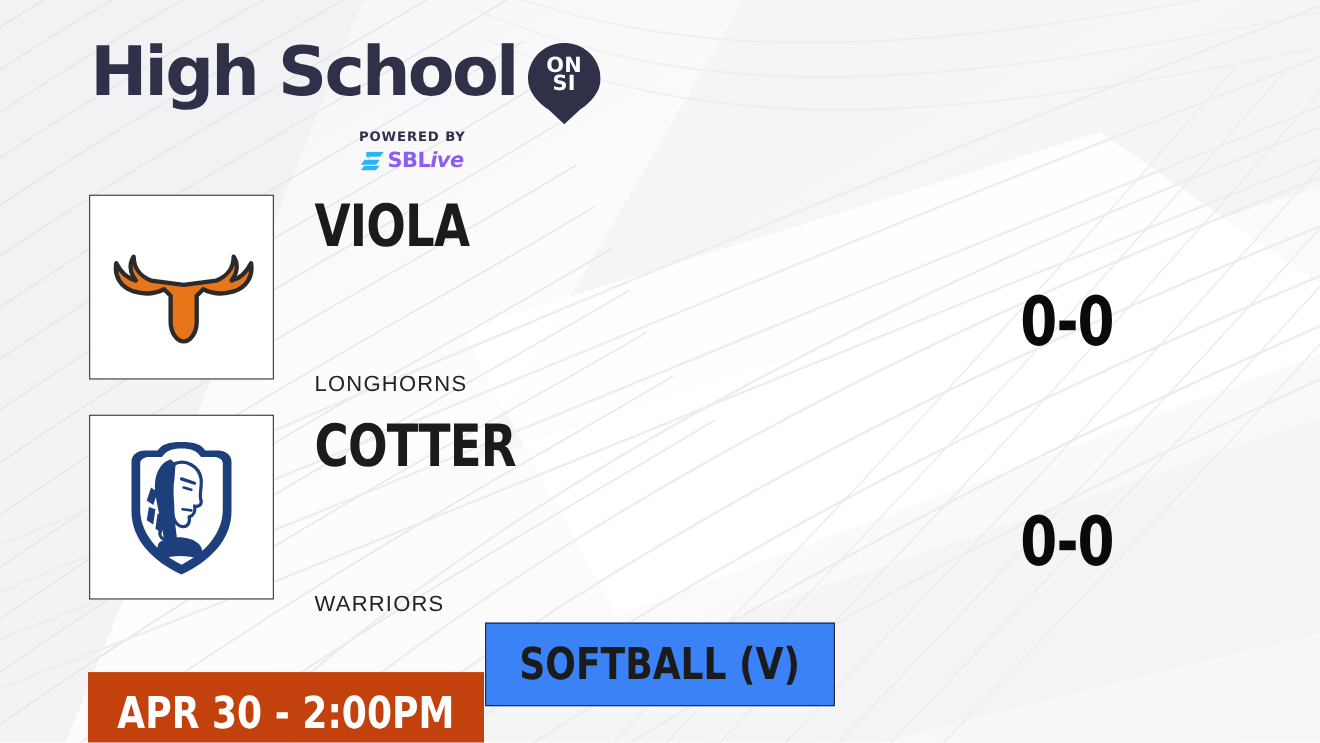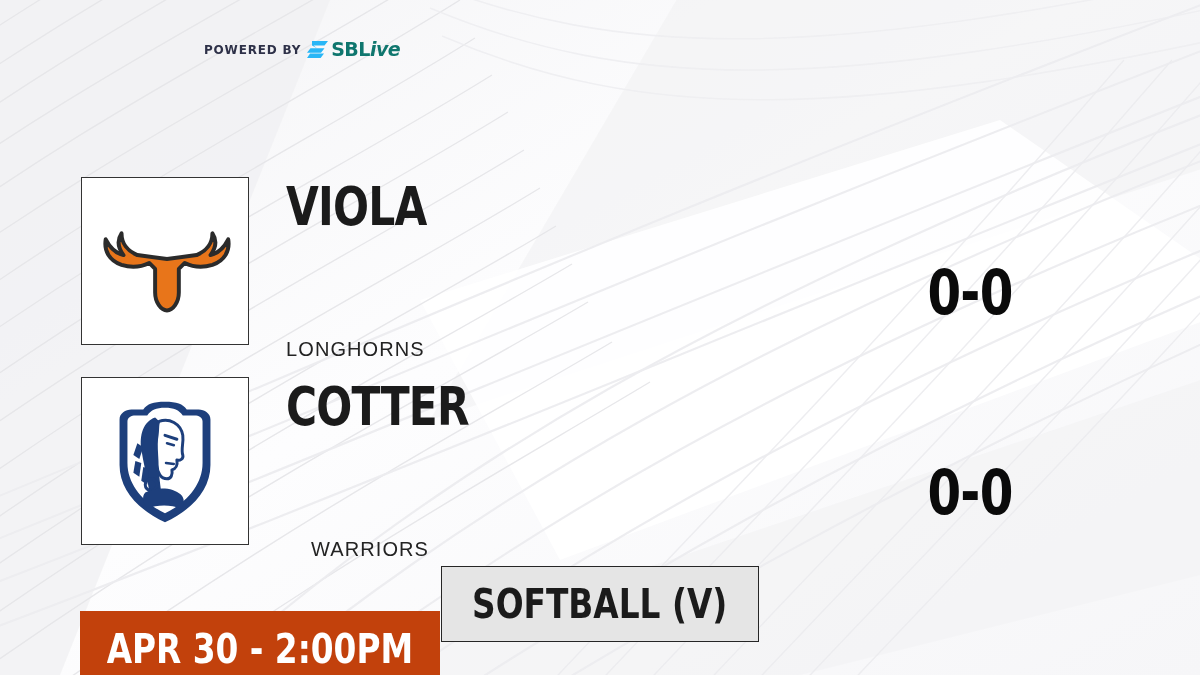--- a/index.html
+++ b/index.html
@@ -36,32 +36,32 @@
     position:absolute; left:0; top:12px; width:66px;
     text-align:center;
     font-family:"DejaVu Sans", sans-serif;
     font-weight:bold; font-size:19px; line-height:17px;
     letter-spacing:0px; color:#ffffff;
   }
   .pin-text span { display:block; }
 
   .powered {
     display:flex; align-items:center; gap:6px;
-    margin-top:4px; margin-left:122px;
+    margin-top:4px; margin-left:122px;flex-direction:column;
   }
   .powered-label {
     font-family:"DejaVu Sans", sans-serif;
     font-weight:bold; font-size:12px;
     letter-spacing:0.8px; color:#2e3148;
   }
   .sbl { display:flex; align-items:center; gap:3px; }
   .sbl-mark { width:21px; height:17px; }
   .sbl-word {
     font-family:"DejaVu Sans", sans-serif;
-    font-size:19px; line-height:19px; color:#0f766e;
+    font-size:19px; line-height:19px; color:#8b5cf6;
     display:flex; align-items:baseline;
   }
   .sbl-word b { font-weight:bold; letter-spacing:-0.5px; }
   .sbl-word i { font-weight:bold; letter-spacing:-0.5px; }
 
   
   .logo-box {
     position:absolute;
     width:168px; height:168px;
     background:#ffffff;
@@ -88,21 +88,21 @@
 
   .mascot {
     position:absolute;
     font-family:"Liberation Sans", sans-serif;
     font-size:20px;
     letter-spacing:1.1px;
     color:#232323;
     white-space:nowrap;
   }
   #mascot-away { left:286px; top:338px; }
-  #mascot-home { left:286px; top:538px;margin-left:25px; }
+  #mascot-home { left:286px; top:538px; }
 
   .record {
     position:absolute;
     font-family:"DejaVu Sans", sans-serif;
     font-weight:bold;
     font-size:62px;
     line-height:62px;
     letter-spacing:-1px;
     color:#0a0a0a;
     transform:scaleX(0.78);
@@ -121,21 +121,21 @@
     display:flex; align-items:center; justify-content:center;
   }
   #chip-datetime {
     width:360px;
     background:#c2410c;
     margin-top:45px;
   }
   #chip-datetime .chip-text { color:#ffffff; }
   #chip-sport {
     width:318px;
-    background:#e5e5e5;
+    background:#3b82f6;
     border:1px solid #262626;
     margin-left:1px;
   }
   #chip-sport .chip-text { color:#1b1b1b; }
   .chip-text {
     font-family:"DejaVu Sans", sans-serif;
     font-weight:bold;
     font-size:40px;
     line-height:40px;
     letter-spacing:0px;
@@ -217,20 +217,32 @@
         <path d="M430,8 C 630,92 830,92 1250,0"></path>
         <path d="M442,36 C 642,122 842,122 1260,30"></path>
       </g>
     </g>
   </svg>
 </div>
 
 <div id="stage">
 
   <div class="brand">
+    <div class="brand-row">
+      <div class="brand-word">High School</div>
+      <div class="pin">
+        <svg viewBox="0 0 66 74" xmlns="http://www.w3.org/2000/svg">
+          <path d="M33 0 C 14.8 0 0 14.6 0 32.6 C 0 44.4 8.6 54 18.6 60.6 L 33 74 L 47.4 60.6 C 57.4 54 66 44.4 66 32.6 C 66 14.6 51.2 0 33 0 Z" fill="#2e3148"></path>
+        </svg>
+        <div class="pin-text">
+          <span>ON</span>
+          <span>SI</span>
+        </div>
+      </div>
+    </div>
     <div class="powered">
       <div class="powered-label">POWERED BY</div>
       <div class="sbl">
         <svg class="sbl-mark" viewBox="0 0 21 17" xmlns="http://www.w3.org/2000/svg">
           <path d="M5 0 H21 L17.5 4.6 H6.5 L10 7.2 H17.5 L14 11.8 H0 L3.5 7.2 H10 L5 4.6 Z" fill="#29b6f6"></path>
           <path d="M3 12.6 H17 L13.6 17 H0 Z" fill="#29b6f6"></path>
         </svg>
         <div class="sbl-word">
           <b>SBL</b>
             <i>ive</i>

